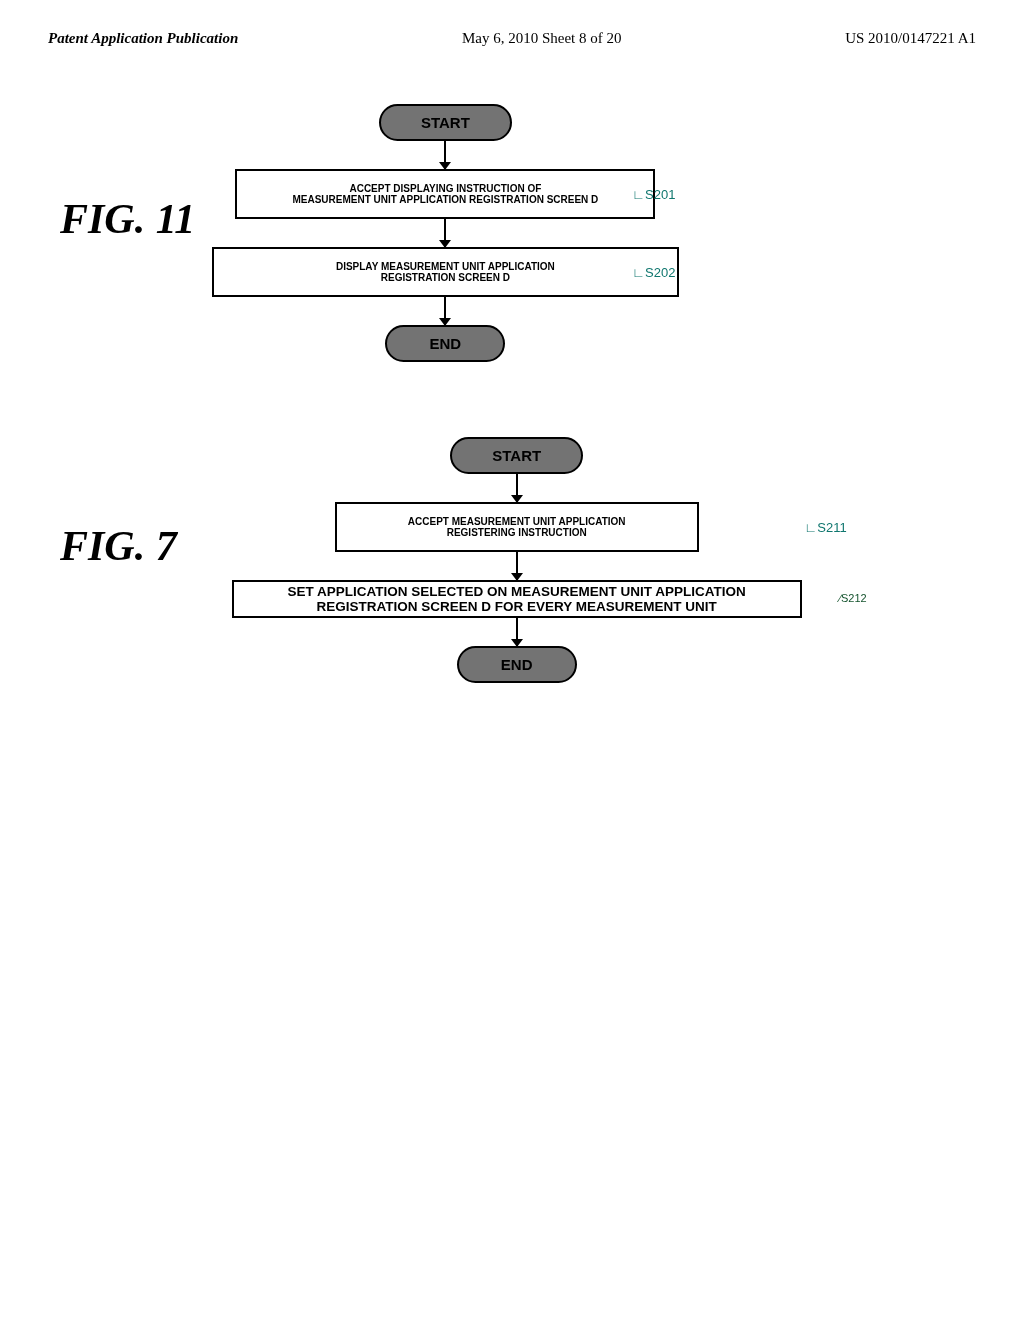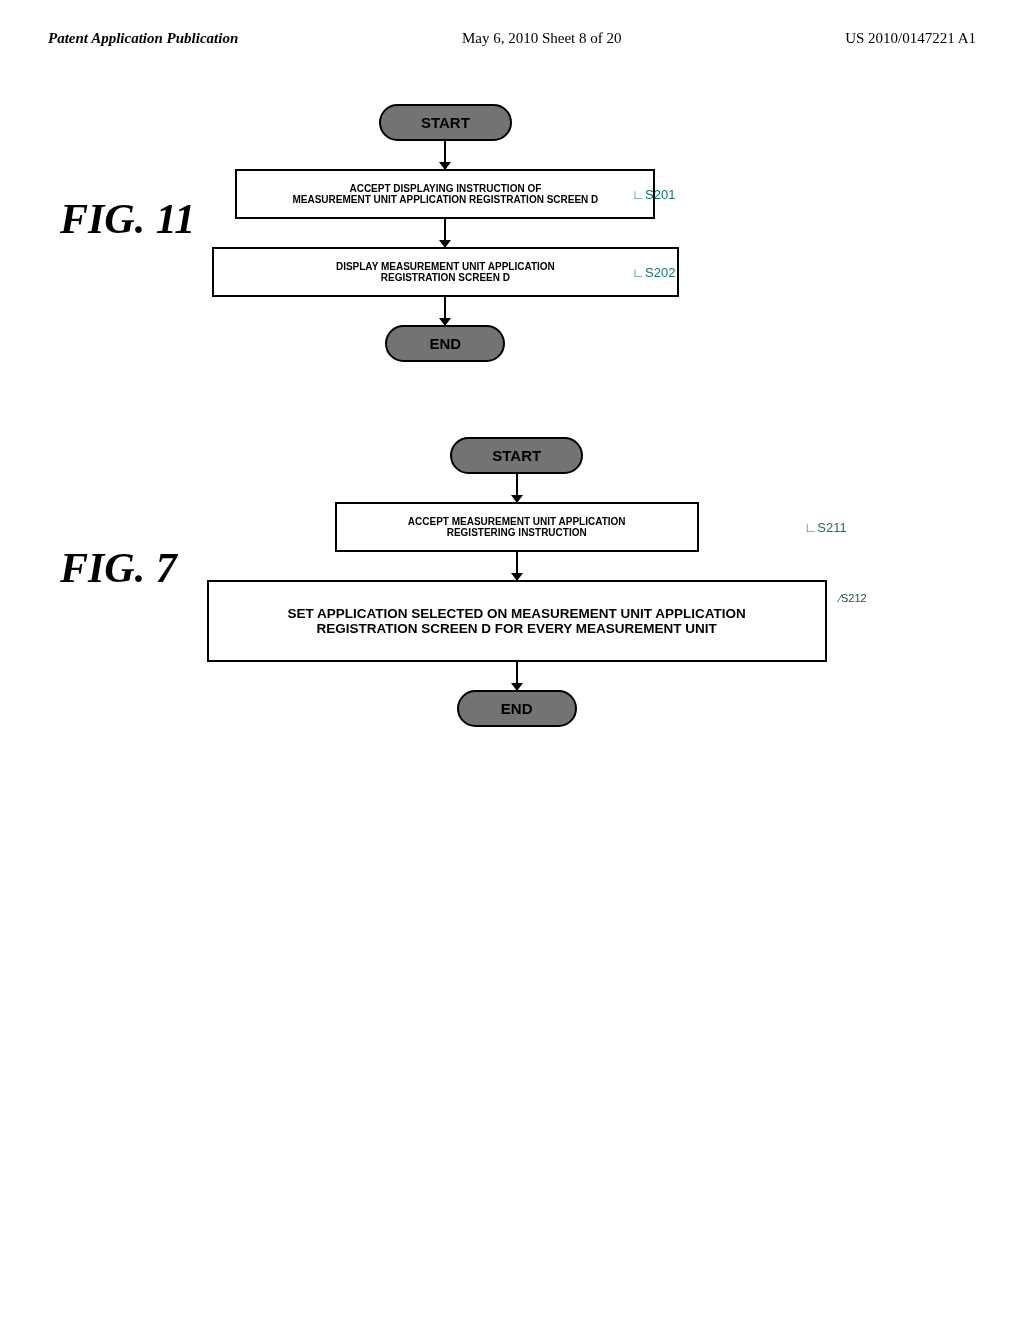--- a/index.html
+++ b/index.html
@@ -143,29 +143,29 @@
     .flowchart-wide {
       display: flex;
       flex-direction: column;
       align-items: center;
       position: relative;
       width: 680px;
     }
 
     .node-rect-wide {
       border: 2px solid #000;
-      padding: 24px 24px;
+      padding: 2px 24px;
       font-size: 13.5px;
       font-weight: bold;
       color: #000;
       background: #fff;
       text-align: center;
       display: inline-block;
       position: relative;
-      width: 620px;
+      width: 570px;
     }
   </style>
 </head>
 <body>
 
 <div class="header">
   <div class="header-left">Patent Application Publication</div>
   <div class="header-center">May 6, 2010   Sheet 8 of 20</div>
   <div class="header-right">US 2010/0147221 A1</div>
 </div>

